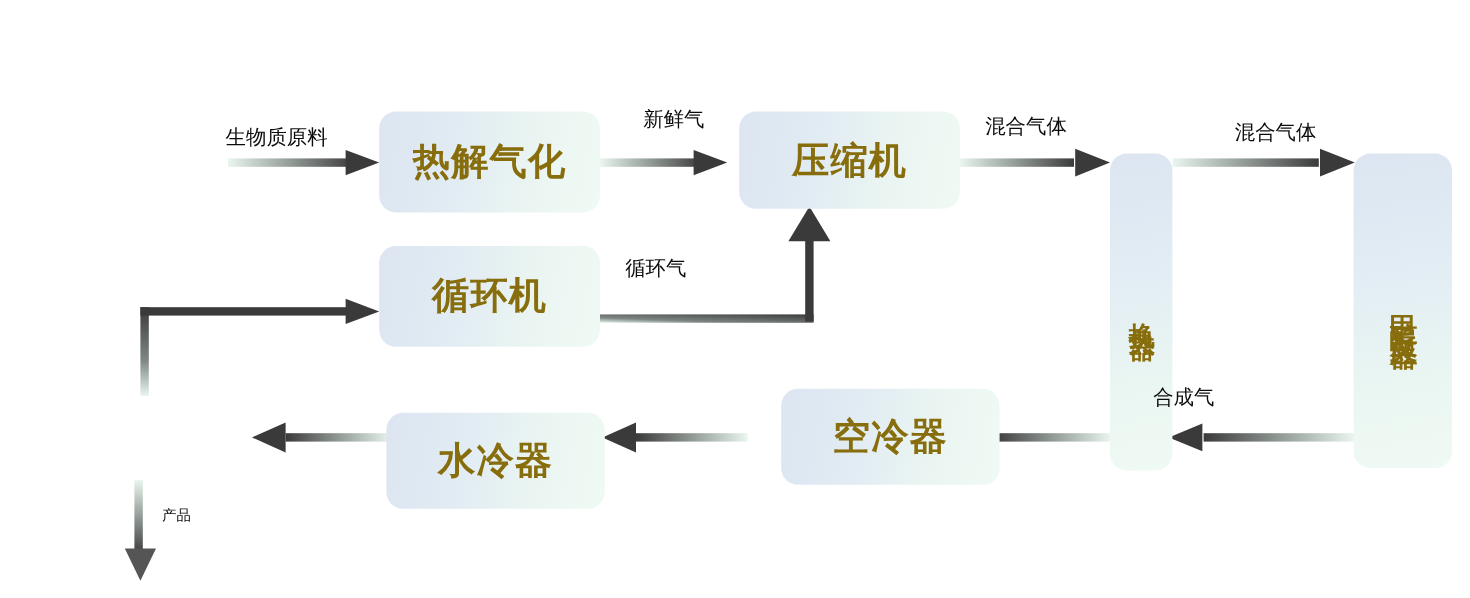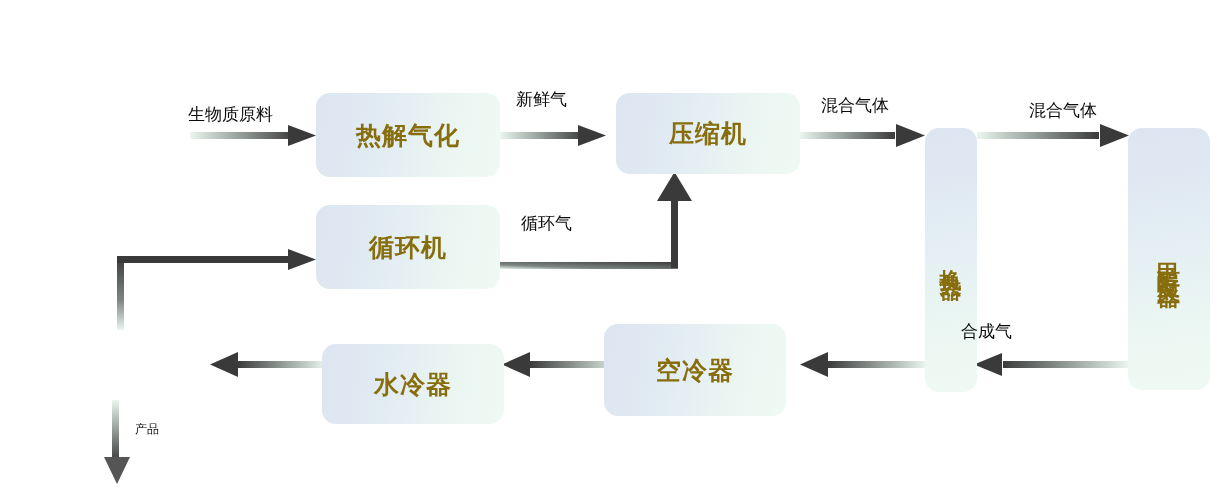--- a/index.html
+++ b/index.html
@@ -11,21 +11,21 @@
   svg.layer{position:absolute;left:0;top:0;width:1225px;height:498px;}
 
   .node{
     position:absolute;
     border-radius:14px;
     background:linear-gradient(100deg,#dce5f1 0%,#e2ecf3 38%,#eaf5f2 68%,#f0faf4 100%);
     display:flex;align-items:center;justify-content:center;
     color:#876d0c;
     font-family:"DejaVu Sans","Liberation Sans",sans-serif;
     font-weight:bold;
-    font-size:25px;
+    font-size:31px;
     letter-spacing:1px;
     box-sizing:border-box;
   }
   .node.vert{
     writing-mode:vertical-rl;
     text-orientation:upright;
     letter-spacing:6px;
     line-height:1.05;
     background:linear-gradient(170deg,#dce5f1 0%,#e3edf4 40%,#eaf6f2 72%,#f0faf4 100%);
   }
@@ -144,32 +144,32 @@
   </div>
 
   <div class="node vert" style="left:925px;top:128px;width:52px;height:264px;font-size:22px;">
     <span>换热器</span>
   </div>
 
   <div class="node vert" style="left:1128px;top:128px;width:82px;height:262px;font-size:23px;">
     <span>甲醇反应器</span>
   </div>
 
-  <div class="node" style="left:604px;top:324px;width:182px;height:92px;">
+  <div class="node" style="left:651px;top:324px;width:182px;height:80px;">
     <span>空冷器</span>
   </div>
 
   <div class="node" style="left:322px;top:344px;width:182px;height:80px;">
     <span>水冷器</span>
   </div>
 
 
   <div class="flabel" style="left:188px;top:103px;">生物质原料</div>
 
-  <div class="flabel" style="left:516px;top:88px;">新鲜气</div>
+  <div class="flabel" style="left:536px;top:88px;">新鲜气</div>
 
   <div class="flabel" style="left:821px;top:94px;">混合气体</div>
 
   <div class="flabel" style="left:1029px;top:99px;">混合气体</div>
 
   <div class="flabel" style="left:521px;top:212px;text-align:right;">循环气</div>
 
   <div class="flabel" style="left:961px;top:320px;">合成气</div>
 
   <div class="flabel" style="left:135px;top:421px;font-size:12px;">产品</div>

